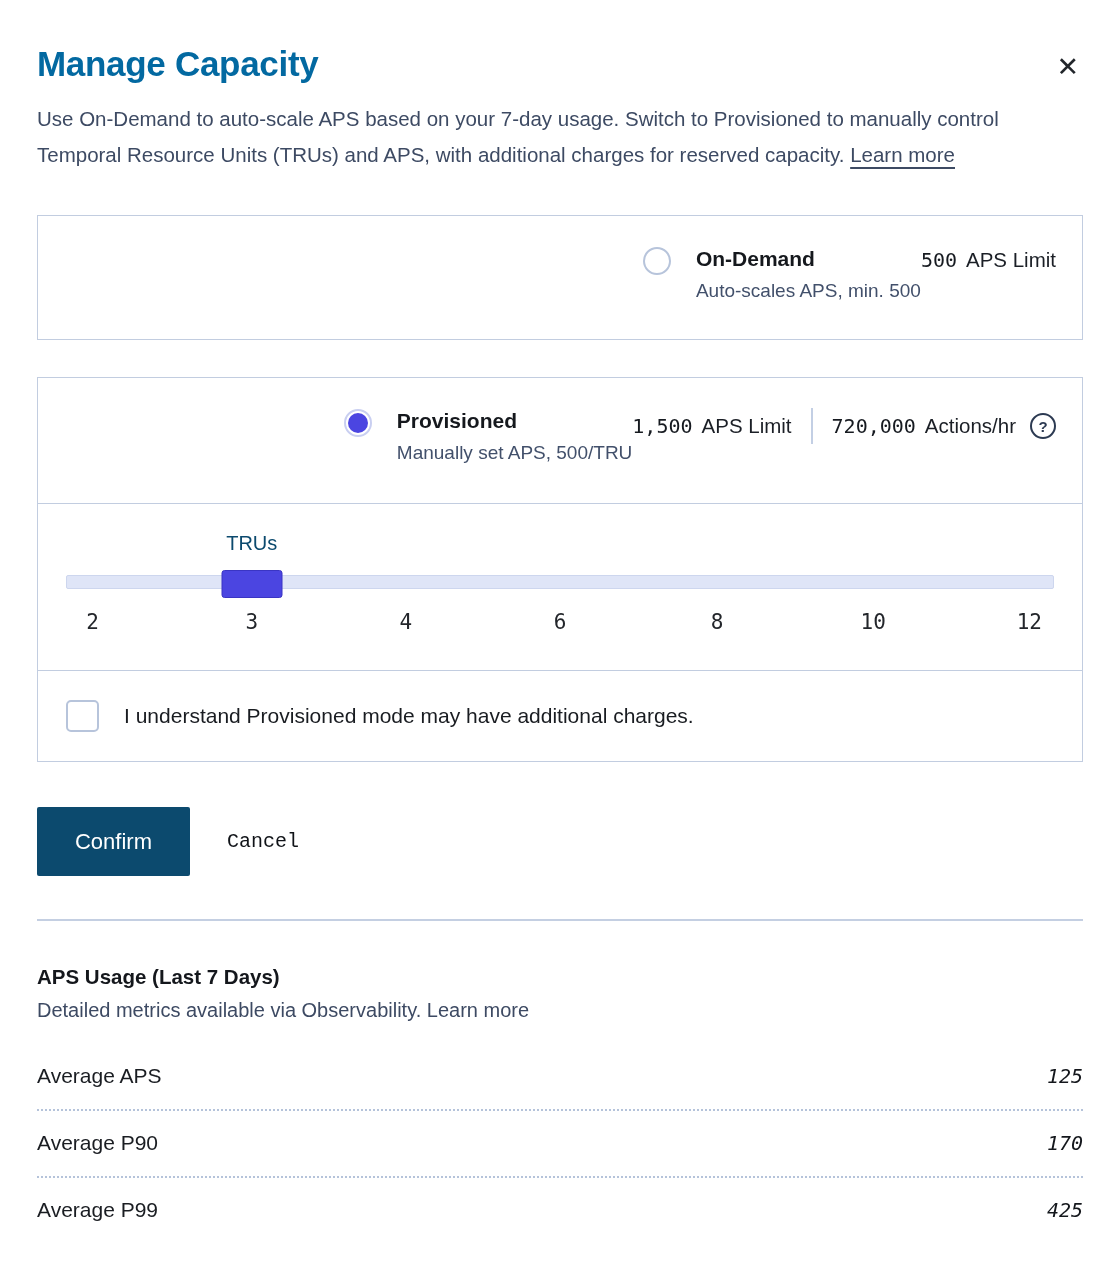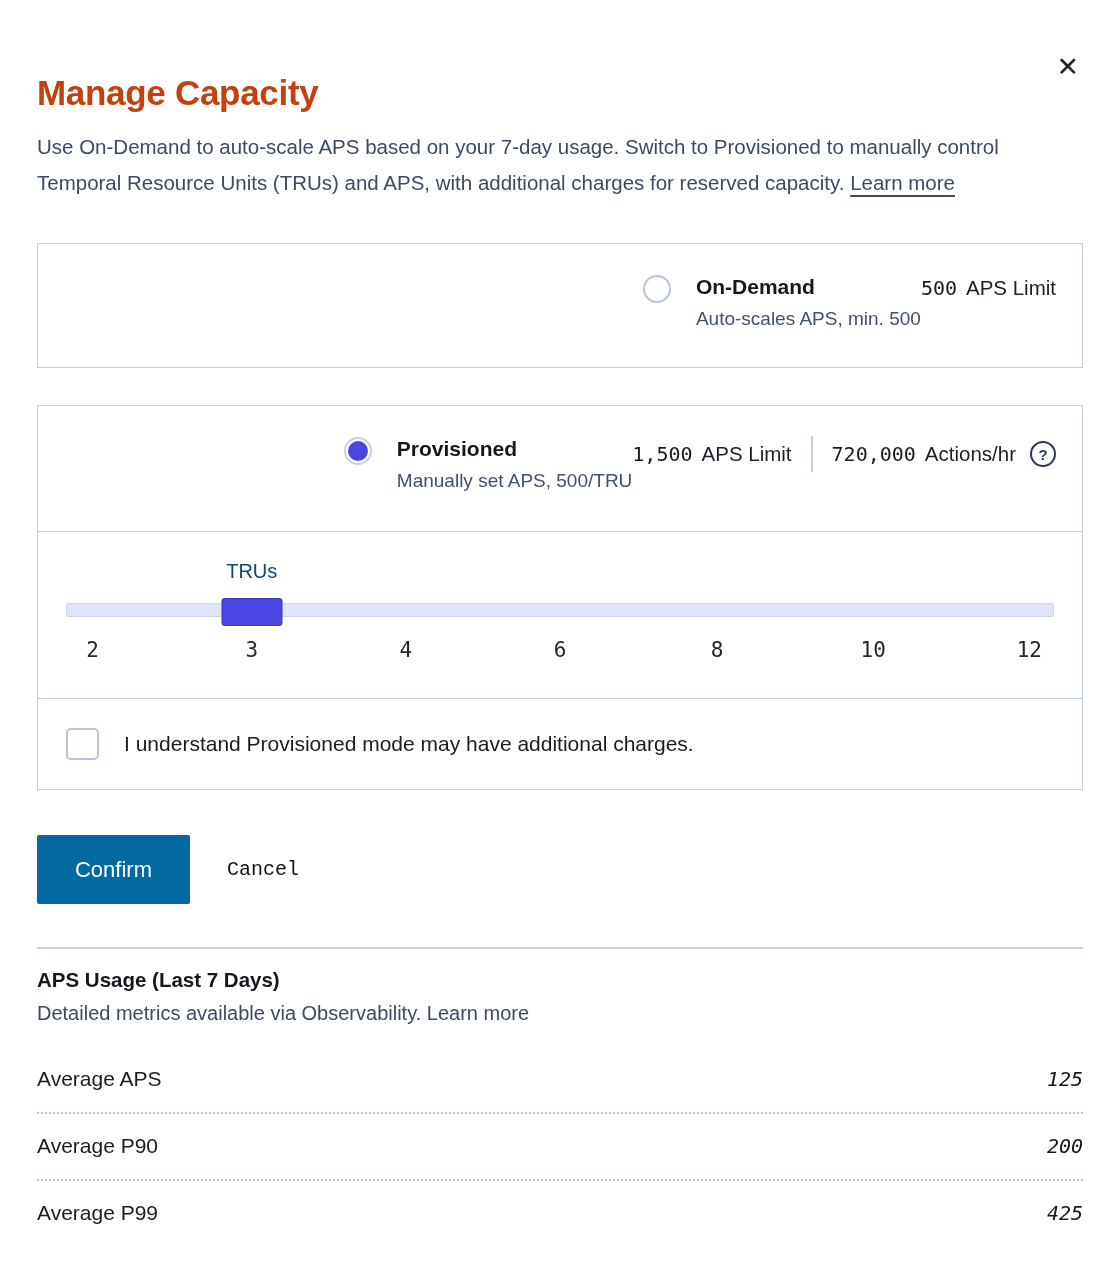--- a/index.html
+++ b/index.html
@@ -12,21 +12,21 @@
   }
   .mono { font-family:"DejaVu Sans Mono", monospace; }
   .content { margin:0 37px; }
 
   
   .modal-header {
     margin-top:44px;
     display:flex; justify-content:space-between; align-items:flex-start;
   }
   .modal-title {
-    font-size:35px; font-weight:700; letter-spacing:-0.3px; color:#c2410c;margin-top:29px;
+    font-size:35px; font-weight:700; letter-spacing:-0.3px; color:#0369a1;
   }
   .close-btn {
     background:none; border:none; cursor:pointer;
     font-size:27px; line-height:1; color:#22262b; padding:4px;
     margin-top:6px; font-weight:400;
   }
 
   
   .modal-desc {
     margin-top:16px;
@@ -116,36 +116,36 @@
   .checkbox {
     width:33px; height:32px; border:2px solid #b7c4db; border-radius:5px;
     background:#fff; flex:0 0 auto; cursor:pointer;
   }
   .check-label { margin-left:25px; font-size:21px; color:#191c21; }
 
   
   .actions { margin-top:45px; display:flex; align-items:center; }
   .btn-confirm {
     width:153px; height:69px;
-    background:#0369a1; color:#ffffff;
+    background:#0c4a6e; color:#ffffff;
     border:none; border-radius:2px;
     font-size:22px; font-family:"Liberation Sans", sans-serif;
     cursor:pointer;
   }
   .btn-cancel {
     background:none; border:none; cursor:pointer;
     margin-left:37px; font-size:20px; color:#101318;
     font-family:Liberation Mono, monospace; font-weight:400;
   }
 
   
   .section-divider {
     margin-top:43px; border:none; border-top:2px solid #c4cfe2;
   }
-  .usage-heading { margin-top:19px; font-size:20.5px; font-weight:700; color:#14171c; }
+  .usage-heading { margin-top:44px; font-size:20.5px; font-weight:700; color:#14171c; }
   .usage-sub { margin-top:10px; font-size:20px; color:#3d4a63; }
   .usage-sub a { color:#3d4a63; text-decoration:none; cursor:pointer; }
 
   .usage-rows { margin-top:22px; }
   .usage-row {
     display:flex; justify-content:space-between; align-items:center;
     padding:20px 0 21px;
     border-bottom:2px dotted #b5c3da;
   }
   .usage-row:last-child { border-bottom:none; }
@@ -236,21 +236,21 @@
   <p class="usage-sub"><span>Detailed metrics available via Observability.</span>
     <a>Learn more</a></p>
 
   <div class="usage-rows">
     <div class="usage-row">
       <span class="label">Average APS</span>
       <span class="value mono">125</span>
     </div>
     <div class="usage-row">
       <span class="label">Average P90</span>
-      <span class="value mono">200</span>
+      <span class="value mono">170</span>
     </div>
     <div class="usage-row">
       <span class="label">Average P99</span>
       <span class="value mono">425</span>
     </div>
   </div>
 
 </div>
 
 </body></html>

